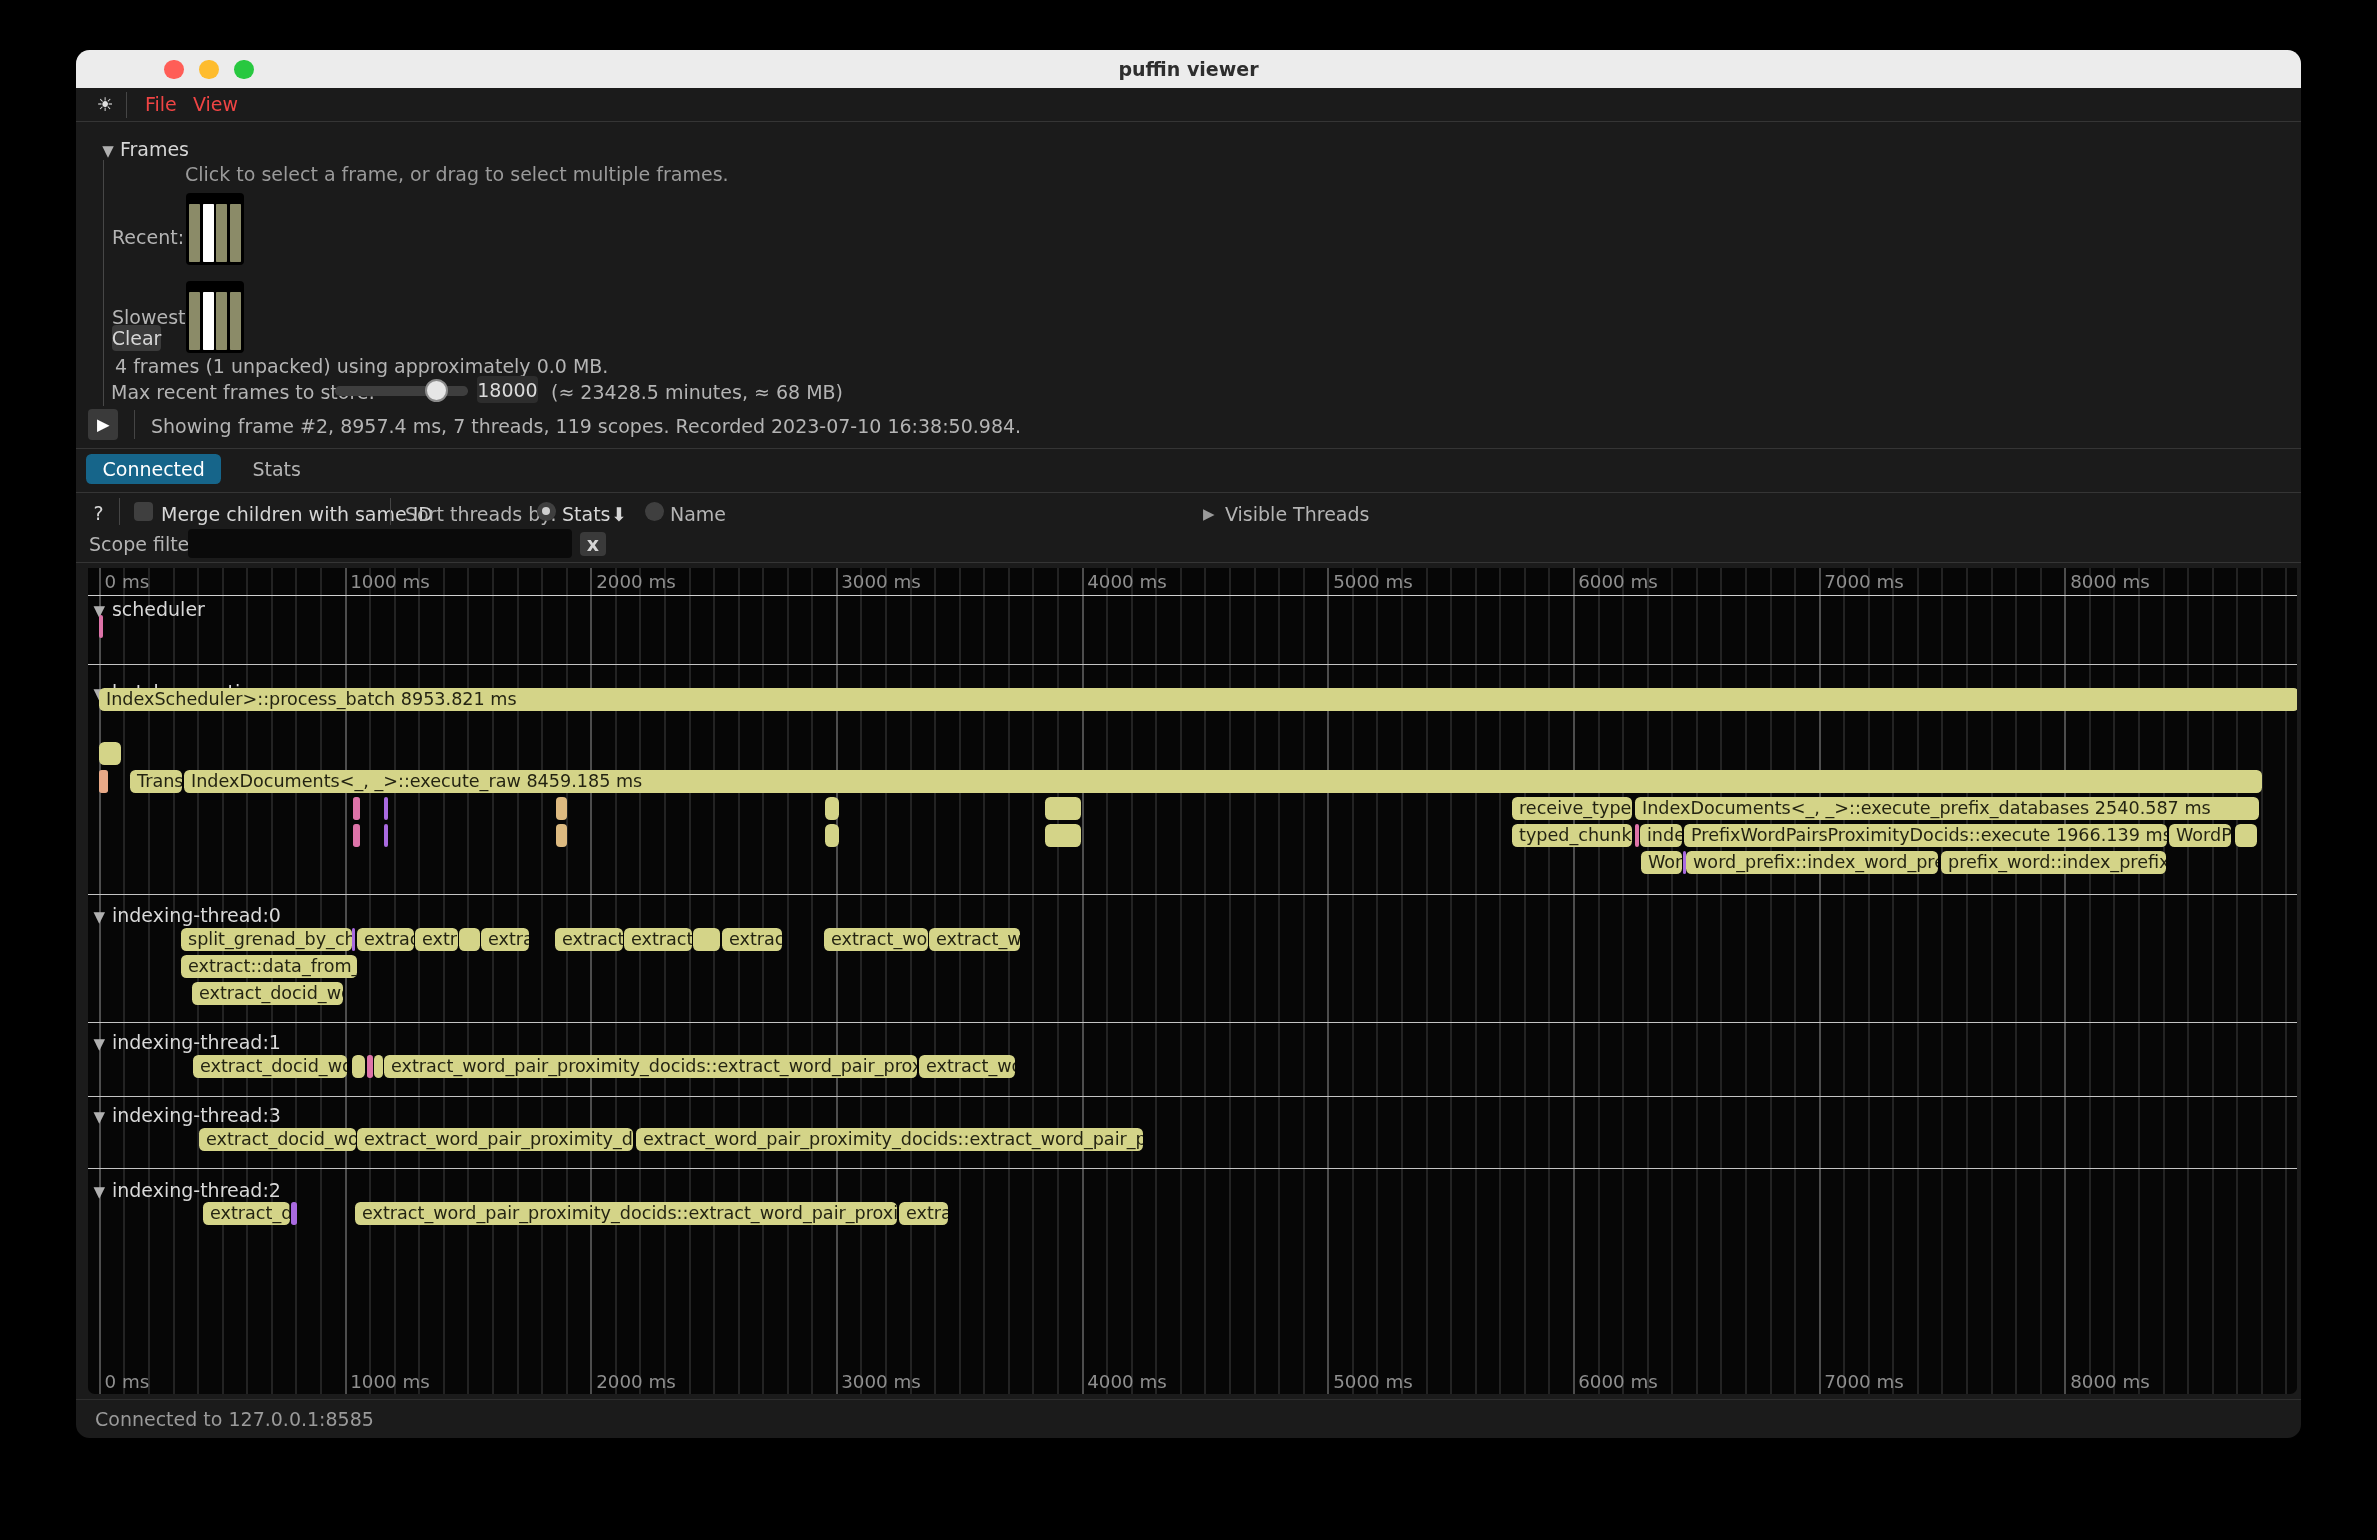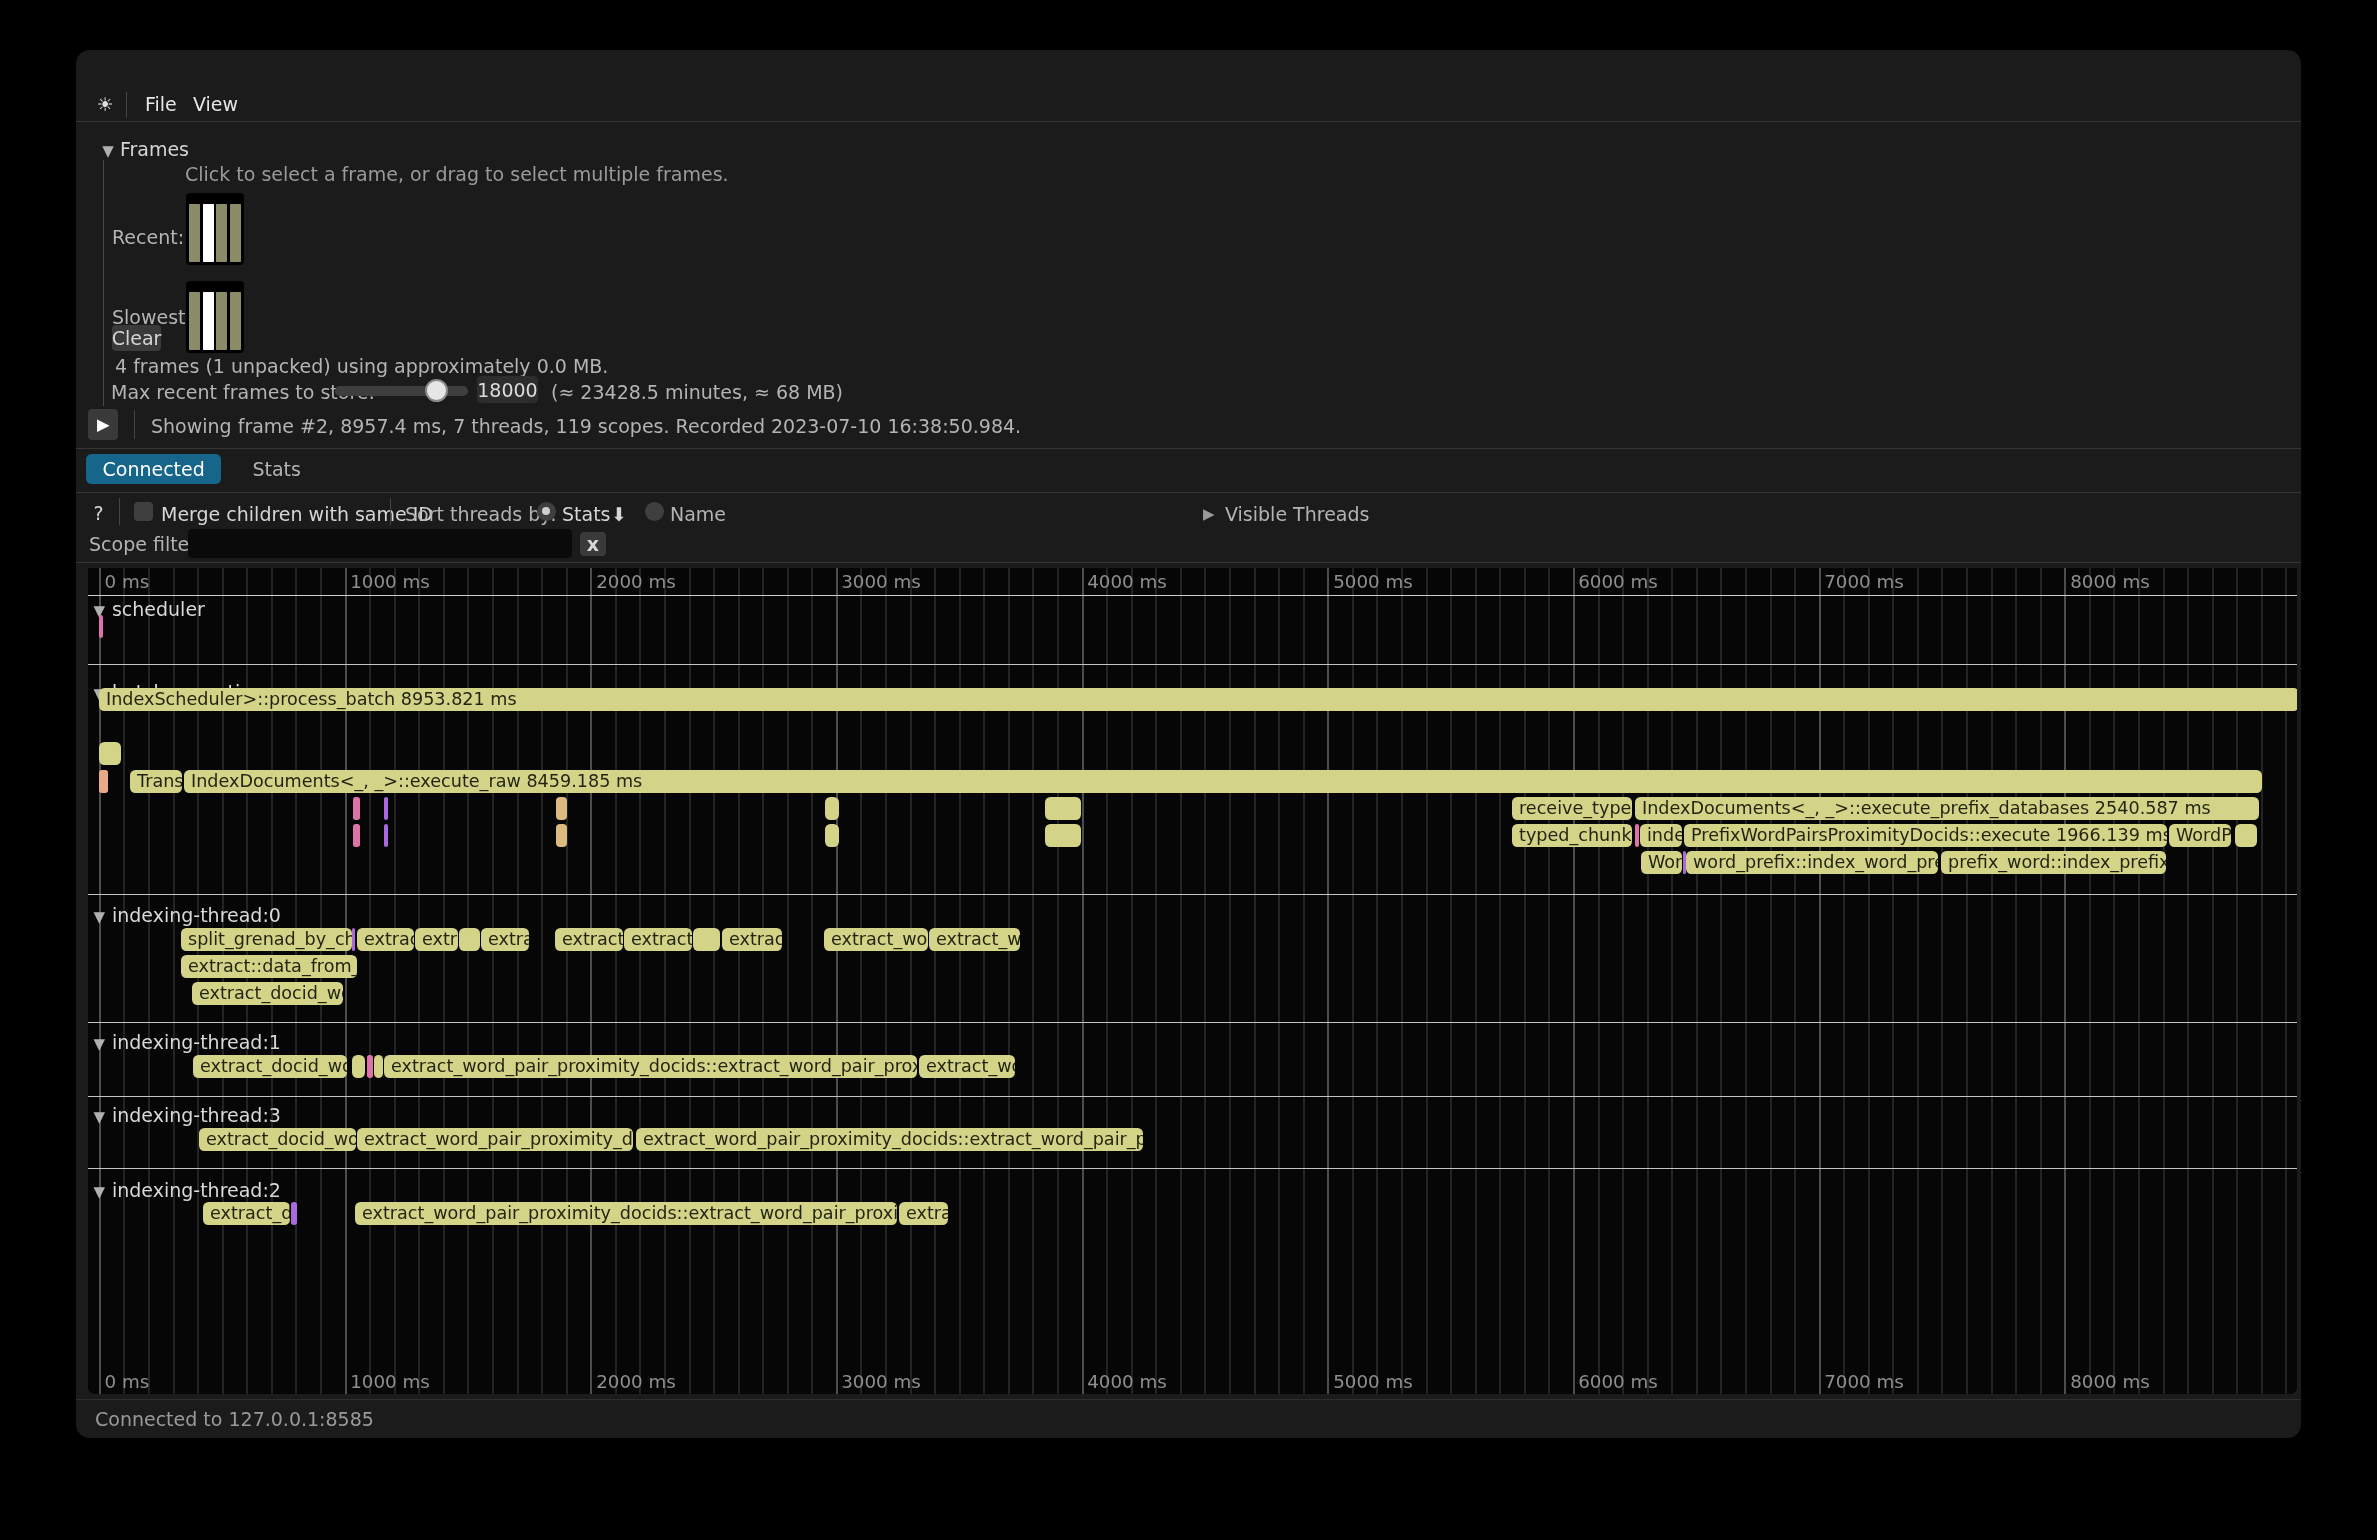--- a/index.html
+++ b/index.html
@@ -13,21 +13,21 @@
 
   
   .titlebar { position:absolute; left:0; top:0; width:100%; height:38px; background:#ececec;
               display:flex; align-items:center; justify-content:center; }
   .title { color:#2e2e2e; font-weight:bold; font-size:19px; }
   .dot { position:absolute; top:9.5px; width:19.7px; height:19.7px; border-radius:50%; }
 
   
   .menubar { position:absolute; left:0; top:38px; width:100%; height:34px; background:#1b1b1b;
              border-bottom:1.4px solid #353535; }
-  .menu-item { position:absolute; top:5.4px; color:#e5e5e5; font-size:19px; cursor:default; }
+  .menu-item { position:absolute; top:5.4px; color:#ef4444; font-size:19px; cursor:default; }
 
   .vline { position:absolute; width:1.4px; background:#454545; }
   .hline { position:absolute; left:0; width:100%; height:1.4px; background:#353535; }
   .indent-line { position:absolute; width:1.4px; background:#474747; }
 
   .btn { background:#3a3a3a; border-radius:4.1px; color:#d6d6d6; font-size:19px;
          display:flex; align-items:center; justify-content:center; }
   .valuebox { background:#2d2d2d; border-radius:4.1px; color:#dcdcdc; font-size:19px;
               display:flex; align-items:center; justify-content:center; }
 
@@ -69,20 +69,26 @@
   .scope.tan    { background:#ddba80; border-radius:4.1px; }
   .scope.salmon { background:#e8a987; border-radius:2.7px; }
 
   .statusbar-text { position:absolute; left:19px; top:1358px; color:#9a9a9a; font-size:19px; }
 </style>
 </head>
 <body>
 
 <div class="window">
 
+  <div class="titlebar">
+    <span class="dot" style="left:88px; background:#ff5e57;"></span>
+    <span class="dot" style="left:123px; background:#febc2e;"></span>
+    <span class="dot" style="left:158px; background:#28c840;"></span>
+    <span class="title">puffin viewer</span>
+  </div>
 
   <div class="menubar">
     <span class="menu-item" style="left:20.4px; color:#e0e0e0;">☀</span>
     <span class="vline" style="left:50px; top:4.1px; height:26px;"></span>
     <span class="menu-item" style="left:69px;">File</span>
     <span class="menu-item" style="left:117px;">View</span>
   </div>
 
   <div class="abs txt txt-bright" style="left:16.3px; top:88px;margin-left:10px;">
     <span class="tri" style="font-size:15px; color:#b0b0b0;">▼</span>

